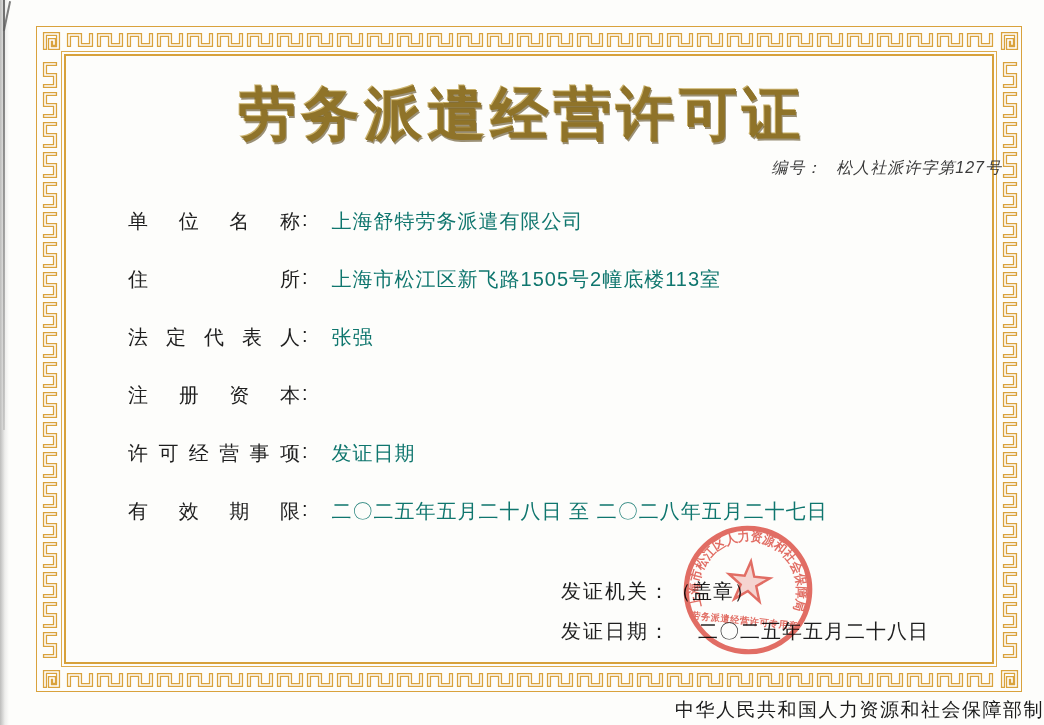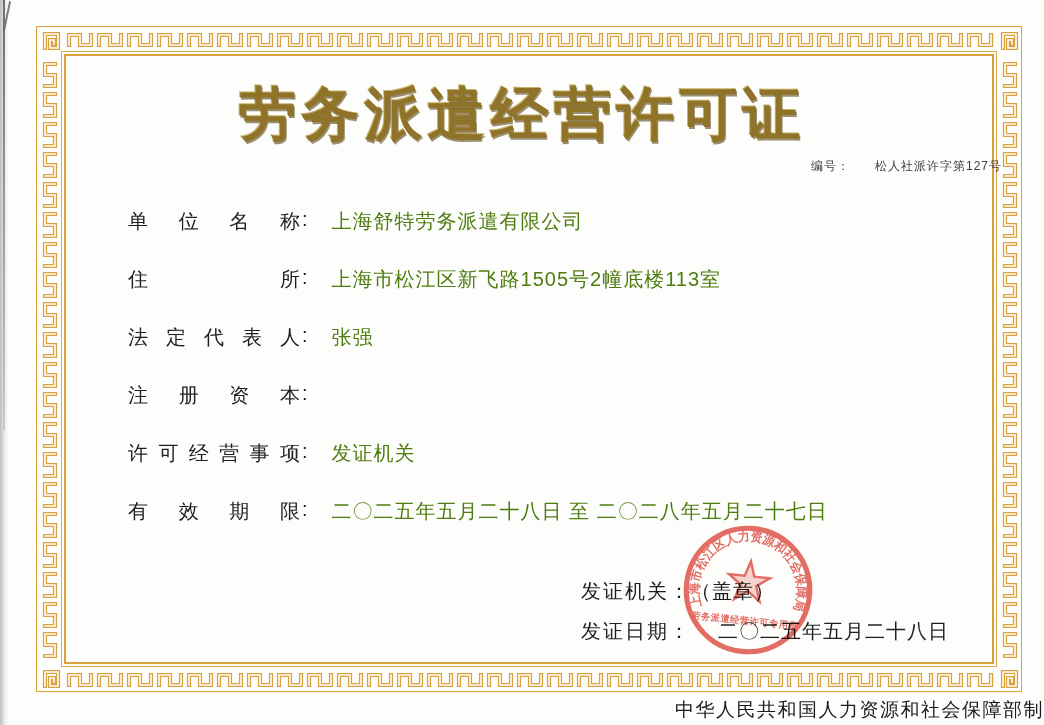--- a/index.html
+++ b/index.html
@@ -33,34 +33,34 @@
   .frame-thick{position:absolute;inset:27px;border:2px solid #d7a13b;}
   
   .title{
     position:absolute;left:0;top:76px;width:1044px;text-align:center;
     font-family:"DejaVu Sans",sans-serif;font-weight:bold;
     font-size:58px;letter-spacing:5px;color:#8f7329;
     text-shadow:1px 2px 0 rgba(74,55,8,.55),-1px -1px 0 rgba(196,168,90,.9);
     white-space:nowrap;
   }
   .number-line{
-    position:absolute;right:42px;top:158px;font-size:12px;color:#3a3a3a;
-    letter-spacing:1px;white-space:nowrap;display:flex;
-  }
-  .number-line .num-val{margin-left:25px;text-align:right;}
+    position:absolute;right:42px;top:158px;font-size:16px;color:#3a3a3a;
+    letter-spacing:1px;white-space:nowrap;display:flex;font-style:italic;
+  }
+  .number-line .num-val{margin-left:14px;text-align:right;}
   .row{position:absolute;left:128px;display:flex;align-items:flex-start;white-space:nowrap;}
   .field-label{
     width:172px;display:flex;justify-content:space-between;
     font-size:20px;color:#1e1e1e;
   }
   .field-colon{font-size:20px;color:#1e1e1e;margin-left:2px;}
   .field-value{
-    margin-left:24px;font-size:20px;color:#4d7c0f;letter-spacing:1px;
-  }
-  .issue-row{position:absolute;left:581px;display:flex;white-space:nowrap;}
+    margin-left:24px;font-size:20px;color:#0f766e;letter-spacing:1px;
+  }
+  .issue-row{position:absolute;left:561px;display:flex;white-space:nowrap;}
   .issue-label{font-size:20px;color:#1e1e1e;letter-spacing:2px;}
   .issue-value{font-size:20px;color:#1e1e1e;letter-spacing:1px;}
   .footer{
     position:absolute;left:40px;top:697px;width:1004px;text-align:right;
     font-family:"DejaVu Serif",serif;font-size:19px;color:#1b1b1b;letter-spacing:1.5px;
   }
   .seal{
     position:absolute;left:676px;top:518px;width:144px;height:144px;
     mix-blend-mode:multiply;opacity:.88;pointer-events:none;
   }
@@ -353,21 +353,21 @@
 <div class="row" style="top:440px">
   <span class="field-label justify-chars">
       <span>许</span>
       <span>可</span>
       <span>经</span>
       <span>营</span>
       <span>事</span>
       <span>项</span>
     </span>
     <span class="field-colon">:</span>
-  <span class="field-value">发证机关</span>
+  <span class="field-value">发证日期</span>
 </div>
 <div class="row" style="top:498px">
   <span class="field-label justify-chars">
       <span>有</span>
       <span>效</span>
       <span>期</span>
       <span>限</span>
     </span>
     <span class="field-colon">:</span>
   <span class="field-value">二〇二五年五月二十八日 至 二〇二八年五月二十七日</span>

